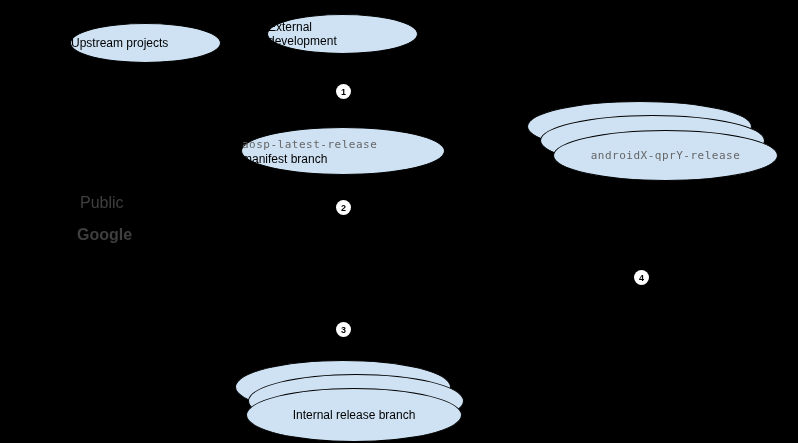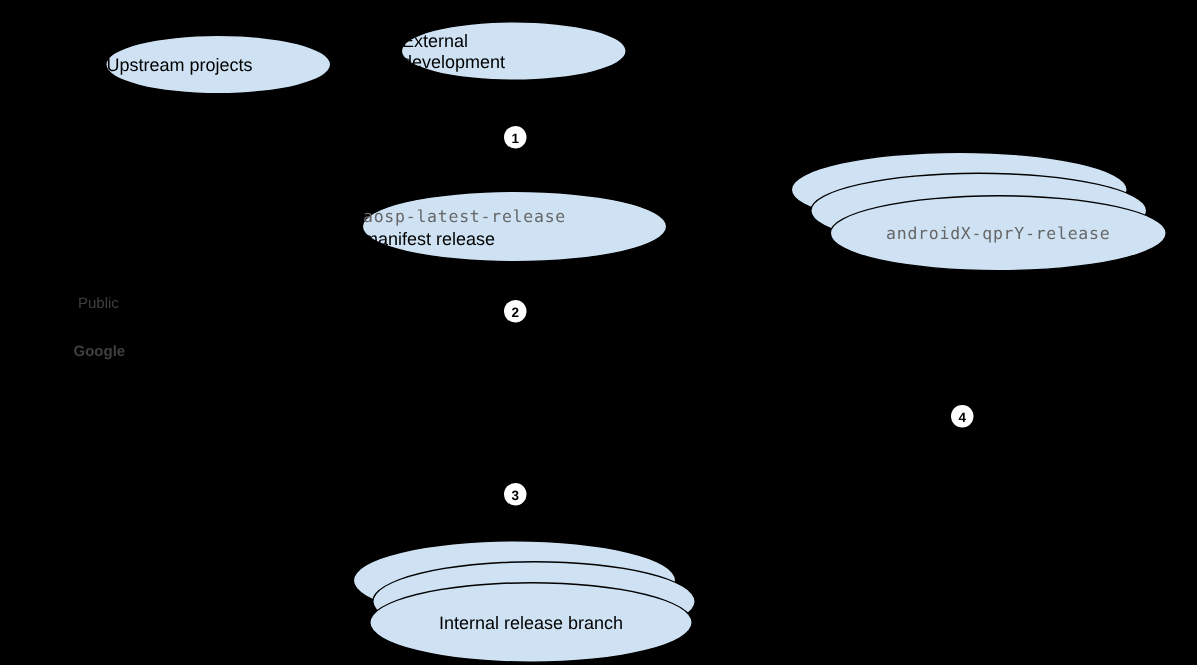--- a/index.html
+++ b/index.html
@@ -57,23 +57,24 @@
     background: var(--badge-fill, #fff);
     color: var(--badge-text, #000);
     font-size: 9px;
     font-weight: bold;
     display: flex;
     align-items: center;
     justify-content: center;
   }
   .section-label {
     position: absolute;
-    font-size: 10px;
+    font-size: 16px;
     line-height: 12px;
     color: var(--section-text, #3f3f3f);
+    margin-left: 28px;
   }
 
   
   #node-upstream      { left: 70px;  top: 23px;  width: 151px; height: 40px; }
   #node-external      { left: 267px; top: 14px;  width: 151px; height: 40px; }
   #node-aosp          { left: 241px; top: 127px; width: 204px; height: 48px; }
   #node-internal-dev  { left: 234px; top: 252px; width: 219px; height: 56px; }
 
   #androidx-layer-back  { left: 527px; top: 101px; width: 225px; height: 51px; }
   #androidx-layer-mid   { left: 540px; top: 115px; width: 225px; height: 51px; }
@@ -103,21 +104,21 @@
     <span class="node-label">Upstream projects</span>
   </div>
 
   <div class="node" id="node-external">
     <span class="node-label">External</span>
     <span class="node-label">development</span>
   </div>
 
   <div class="node" id="node-aosp">
     <span class="code-label">aosp-latest-release</span>
-    <span class="node-label">manifest release</span>
+    <span class="node-label">manifest branch</span>
   </div>
 
   <div>
     <div class="stack-layer" id="androidx-layer-back"></div>
     <div class="stack-layer" id="androidx-layer-mid"></div>
     <div class="stack-layer" id="androidx-layer-front">
       <span class="code-label">androidX-qprY-release</span>
     </div>
   </div>
 

